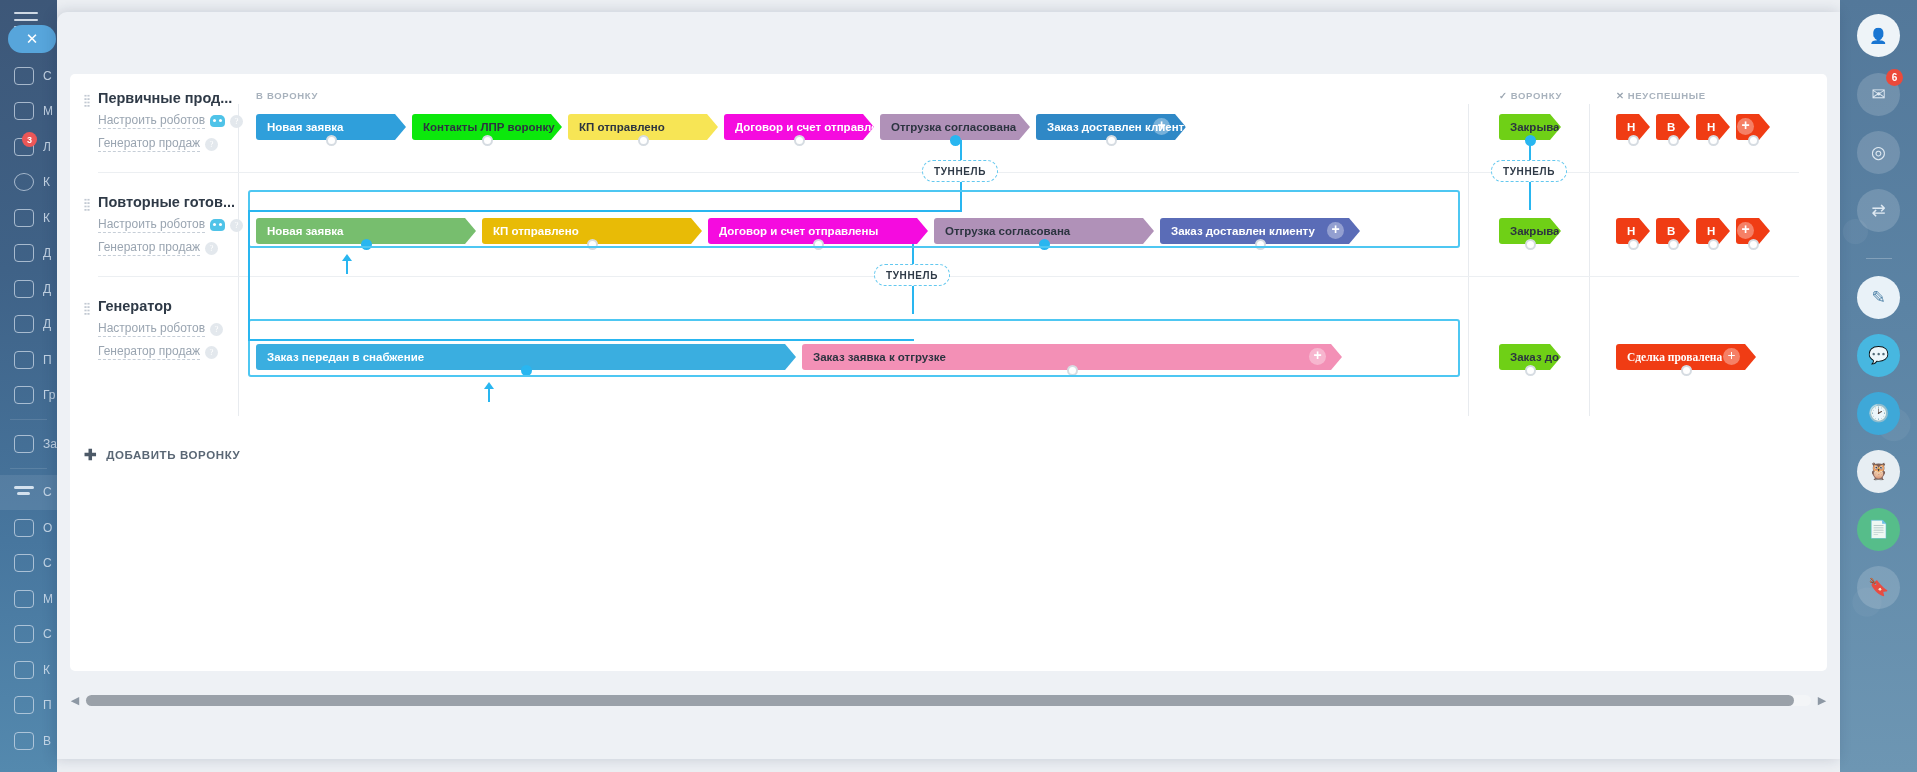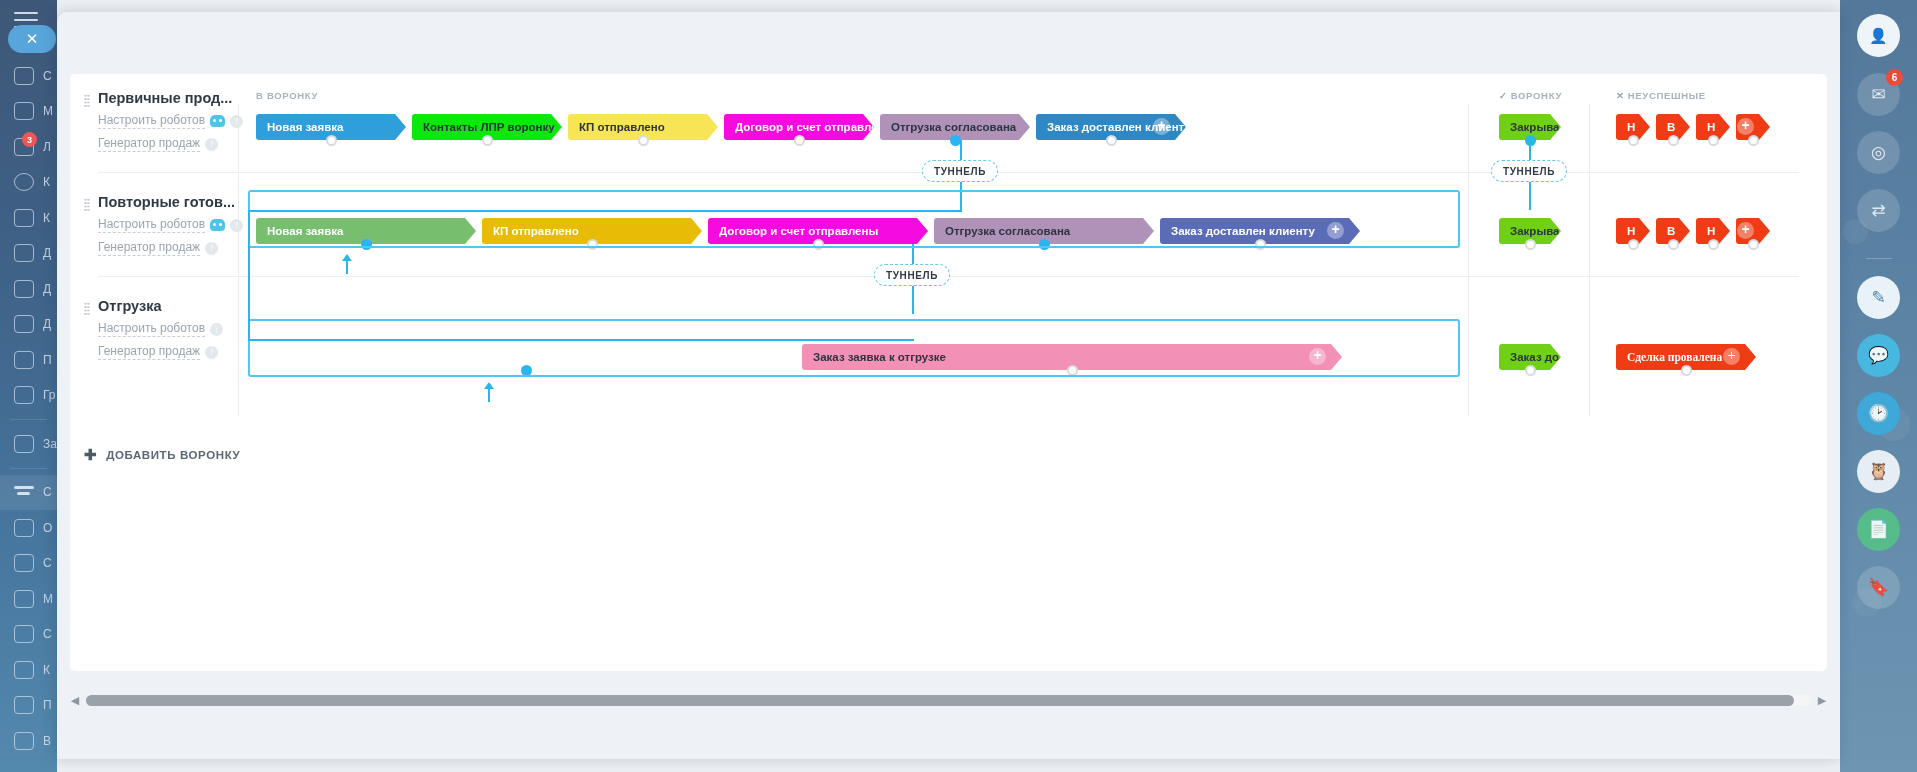--- a/index.html
+++ b/index.html
@@ -452,29 +452,32 @@
         </div>
         <div class="dot" style="left: 1637.5px; top: 165px;"></div>
         <div class="stage" style="left: 1666px; top: 144px; width: 34px; background: rgb(240, 60, 20);">
           <span></span>
           <span class="plus" style="right: 16px; top: 4px; position: absolute;">+</span>
         </div>
         <div class="dot" style="left: 1677.5px; top: 165px;"></div>
         <div class="funnel-sep" style="position: absolute; left: 14px; right: 14px; top: 202px;"></div>
         <div class="f-left" style="top: 224px;">
           <div class="grip"></div>
-          <div class="f-name">Отгрузка</div>
+          <div class="f-name">Генератор</div>
           <div class="f-link-row">
             <span class="f-link">Настроить роботов</span>
             <span class="qmark">?</span>
           </div>
           <div class="f-link-row">
             <span class="f-link">Генератор продаж</span>
             <span class="qmark">?</span>
           </div>
+        </div>
+        <div class="stage" style="left: 186px; top: 270px; width: 540px; background: rgb(58, 174, 224);">
+          <span>Заказ передан в снабжение</span>
         </div>
         <div class="dot on" style="left: 450.5px; top: 291px;"></div>
         <div class="stage dark" style="left: 732px; top: 270px; width: 540px; background: rgb(243, 144, 182);">
           <span>Заказ заявка к отгрузке</span>
           <span class="plus" style="right: 16px; top: 4px; position: absolute;">+</span>
         </div>
         <div class="dot" style="left: 996.5px; top: 291px;"></div>
         <div class="stage dark" style="left: 1429px; top: 270px; width: 62px; background: rgb(111, 208, 22);">
           <span>Заказ до...</span>
         </div>

